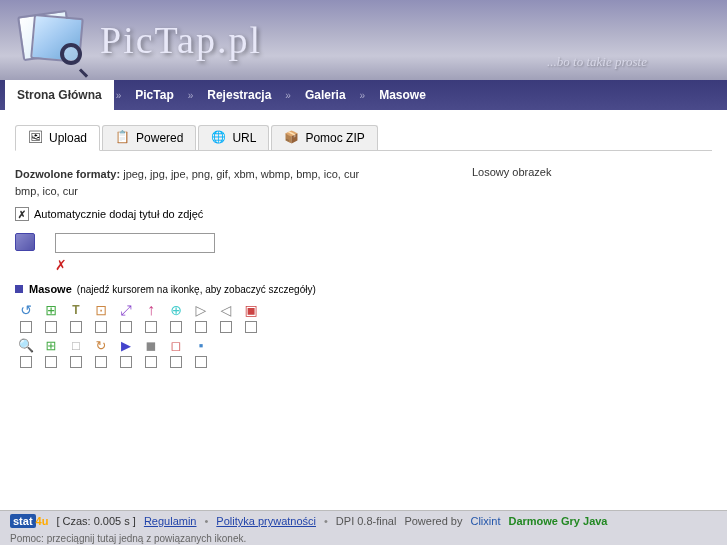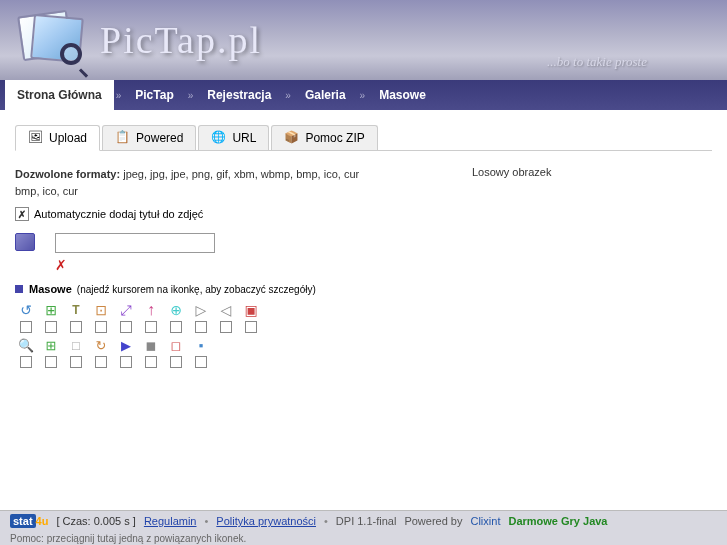--- a/index.html
+++ b/index.html
@@ -565,20 +565,20 @@
 
 <div class="footer">
   <span>
     <span style="background:#2255aa;color:white;font-weight:bold;padding:1px 3px;border-radius:2px;">stat</span><span style="color:#ffaa00;font-weight:bold;">4u</span>
   </span>
   <span>[ Czas: 0.005 s ]</span>
   <span class="footer-link">Regulamin</span>
   <span class="footer-separator">•</span>
   <span class="footer-link">Polityka prywatności</span>
   <span class="footer-separator">•</span>
-  <span class="dpi-info">DPI 1.1-final</span>
+  <span class="dpi-info">DPI 0.8-final</span>
   <span class="powered-by">Powered by</span>
   <span class="clixint">Clixint</span>
   <span class="darmowe">Darmowe Gry Java</span>
 </div>
 <div class="footer-bottom">
   <span>Pomoc: przeciągnij tutaj jedną z powiązanych ikonek.</span>
 </div>
 
 </body></html>

